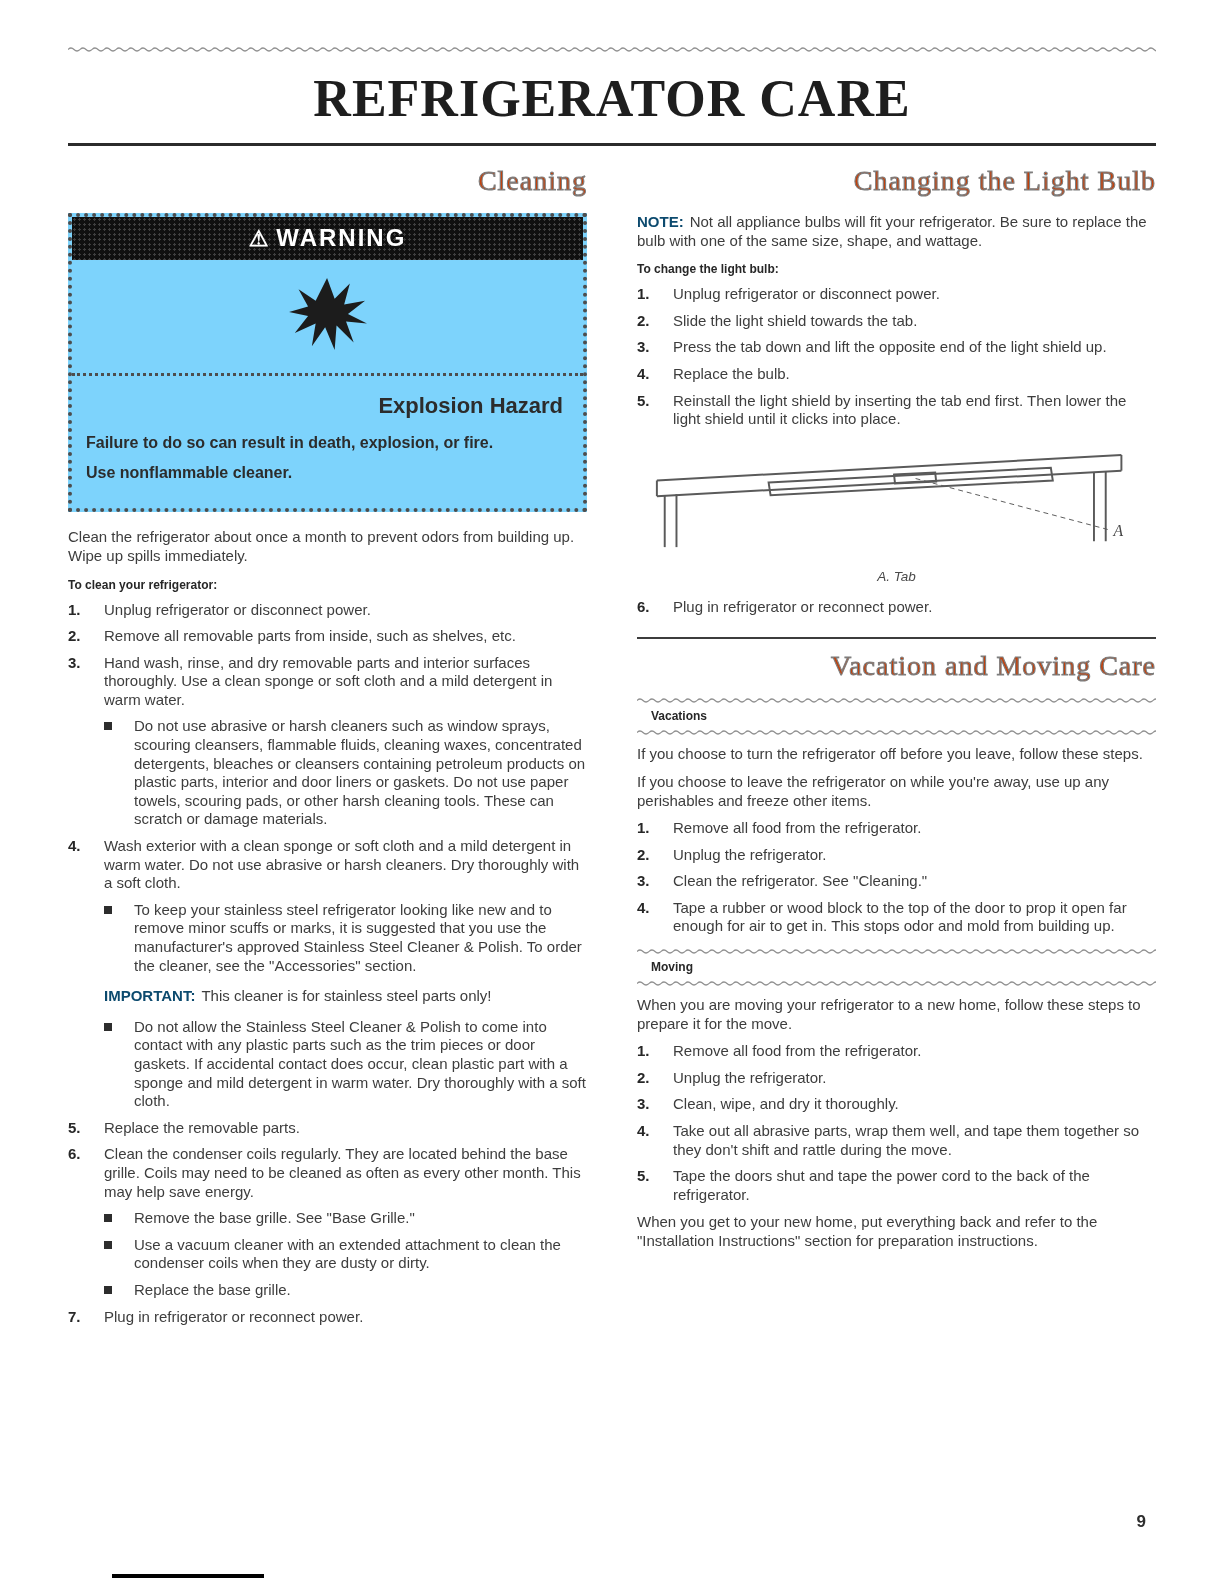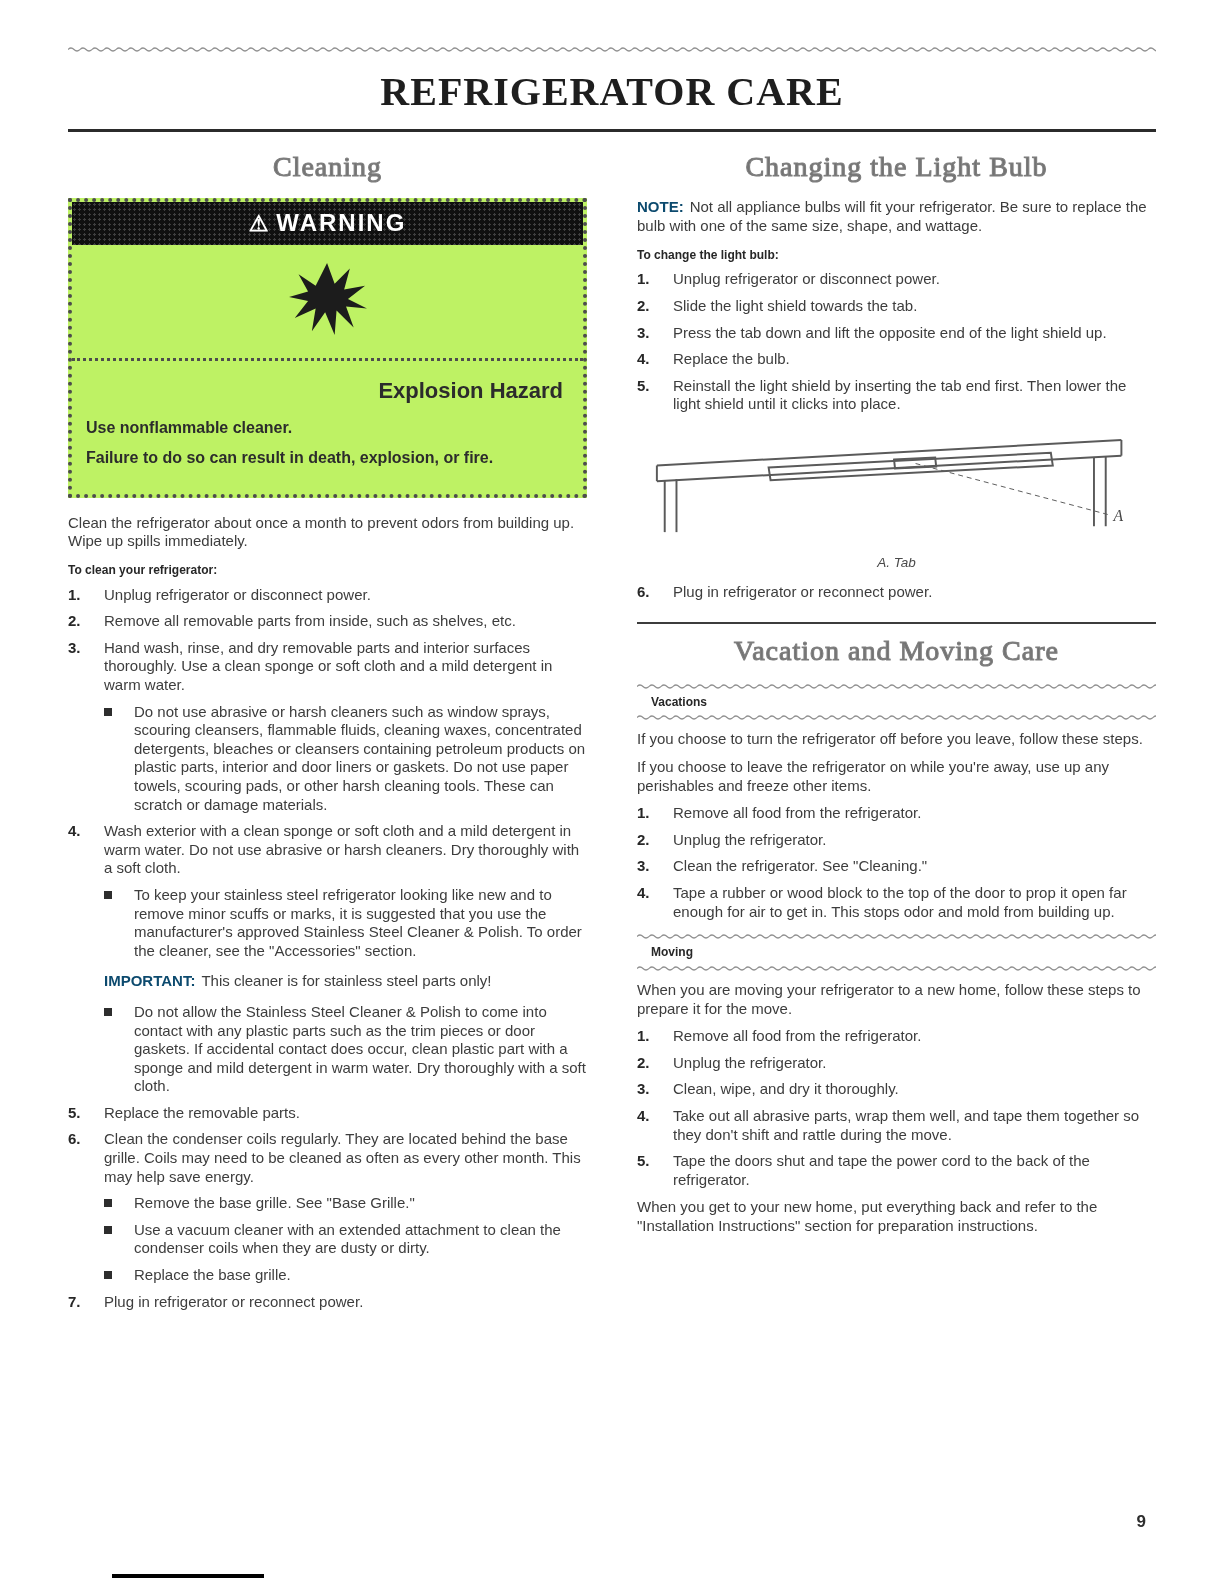--- a/index.html
+++ b/index.html
@@ -13,46 +13,46 @@
     line-height:1.24;
     position:relative;
   }
   .page { padding:46px 68px 0 68px; height:100%; position:relative; }
 
   .wave { display:block; width:100%; height:7px; }
 
   .title {
     font-family:"Liberation Serif", serif;
     font-weight:700;
-    font-size:40px;
+    font-size:52px;
     letter-spacing:1px;
     text-align:center;
     color:#1e1e1e;
     margin:14px 0 12px 0;
   }
   .rule { border-top:3px solid #2b2b2b; margin-bottom:14px; }
 
   .cols { display:grid; grid-template-columns:1fr 1fr; column-gap:50px; }
 
   .sec-head {
     font-family:"Liberation Serif", serif;
     font-size:28px;
     font-weight:400;
-    text-align:center;
-    color:#737373;
+    text-align:right;
+    color:#c2410c;
     -webkit-text-stroke:1.1px #7e7e7e;
     letter-spacing:1px;
     margin:4px 0 14px 0;
   }
 
   
   .warn {
     border:4px dotted #4d4d4d;
     margin-bottom:16px;
-    background:#bef264;
+    background:#7dd3fc;
   }
   .warn-head {
     background-color:#101010;
     background-image:radial-gradient(#3f3f3f 1px, transparent 1.4px);
     background-size:5px 5px;
     color:#ffffff;
     text-align:center;
     font-weight:700;
     font-size:24px;
     letter-spacing:2px;
@@ -130,22 +130,22 @@
           <span class="tri">⚠</span><span>WARNING</span>
         </div>
         <div class="explosion-wrap">
           <svg width="86" height="76" viewBox="0 0 86 80">
             <polygon fill="#1c1c1c" points="42,2 50,24 66,8 60,30 82,26 64,40 84,50 62,48 70,70 52,52 50,78 40,54 26,74 30,50 8,60 22,42 2,38 22,32 12,14 30,26"></polygon>
           </svg>
         </div>
         <div class="warn-div"></div>
         <div class="warn-body">
           <div class="hazard">Explosion Hazard</div>
+          <div class="warn-line">Failure to do so can result in death, explosion, or fire.</div>
           <div class="warn-line">Use nonflammable cleaner.</div>
-          <div class="warn-line">Failure to do so can result in death, explosion, or fire.</div>
         </div>
       </div>
 
       <p class="body">Clean the refrigerator about once a month to prevent odors from building up. Wipe up spills immediately.</p>
       <div class="bold-lead">To clean your refrigerator:</div>
 
       <div class="li">
           <span class="n">1.</span>
           <span class="t">Unplug refrigerator or disconnect power.</span>
         </div>

